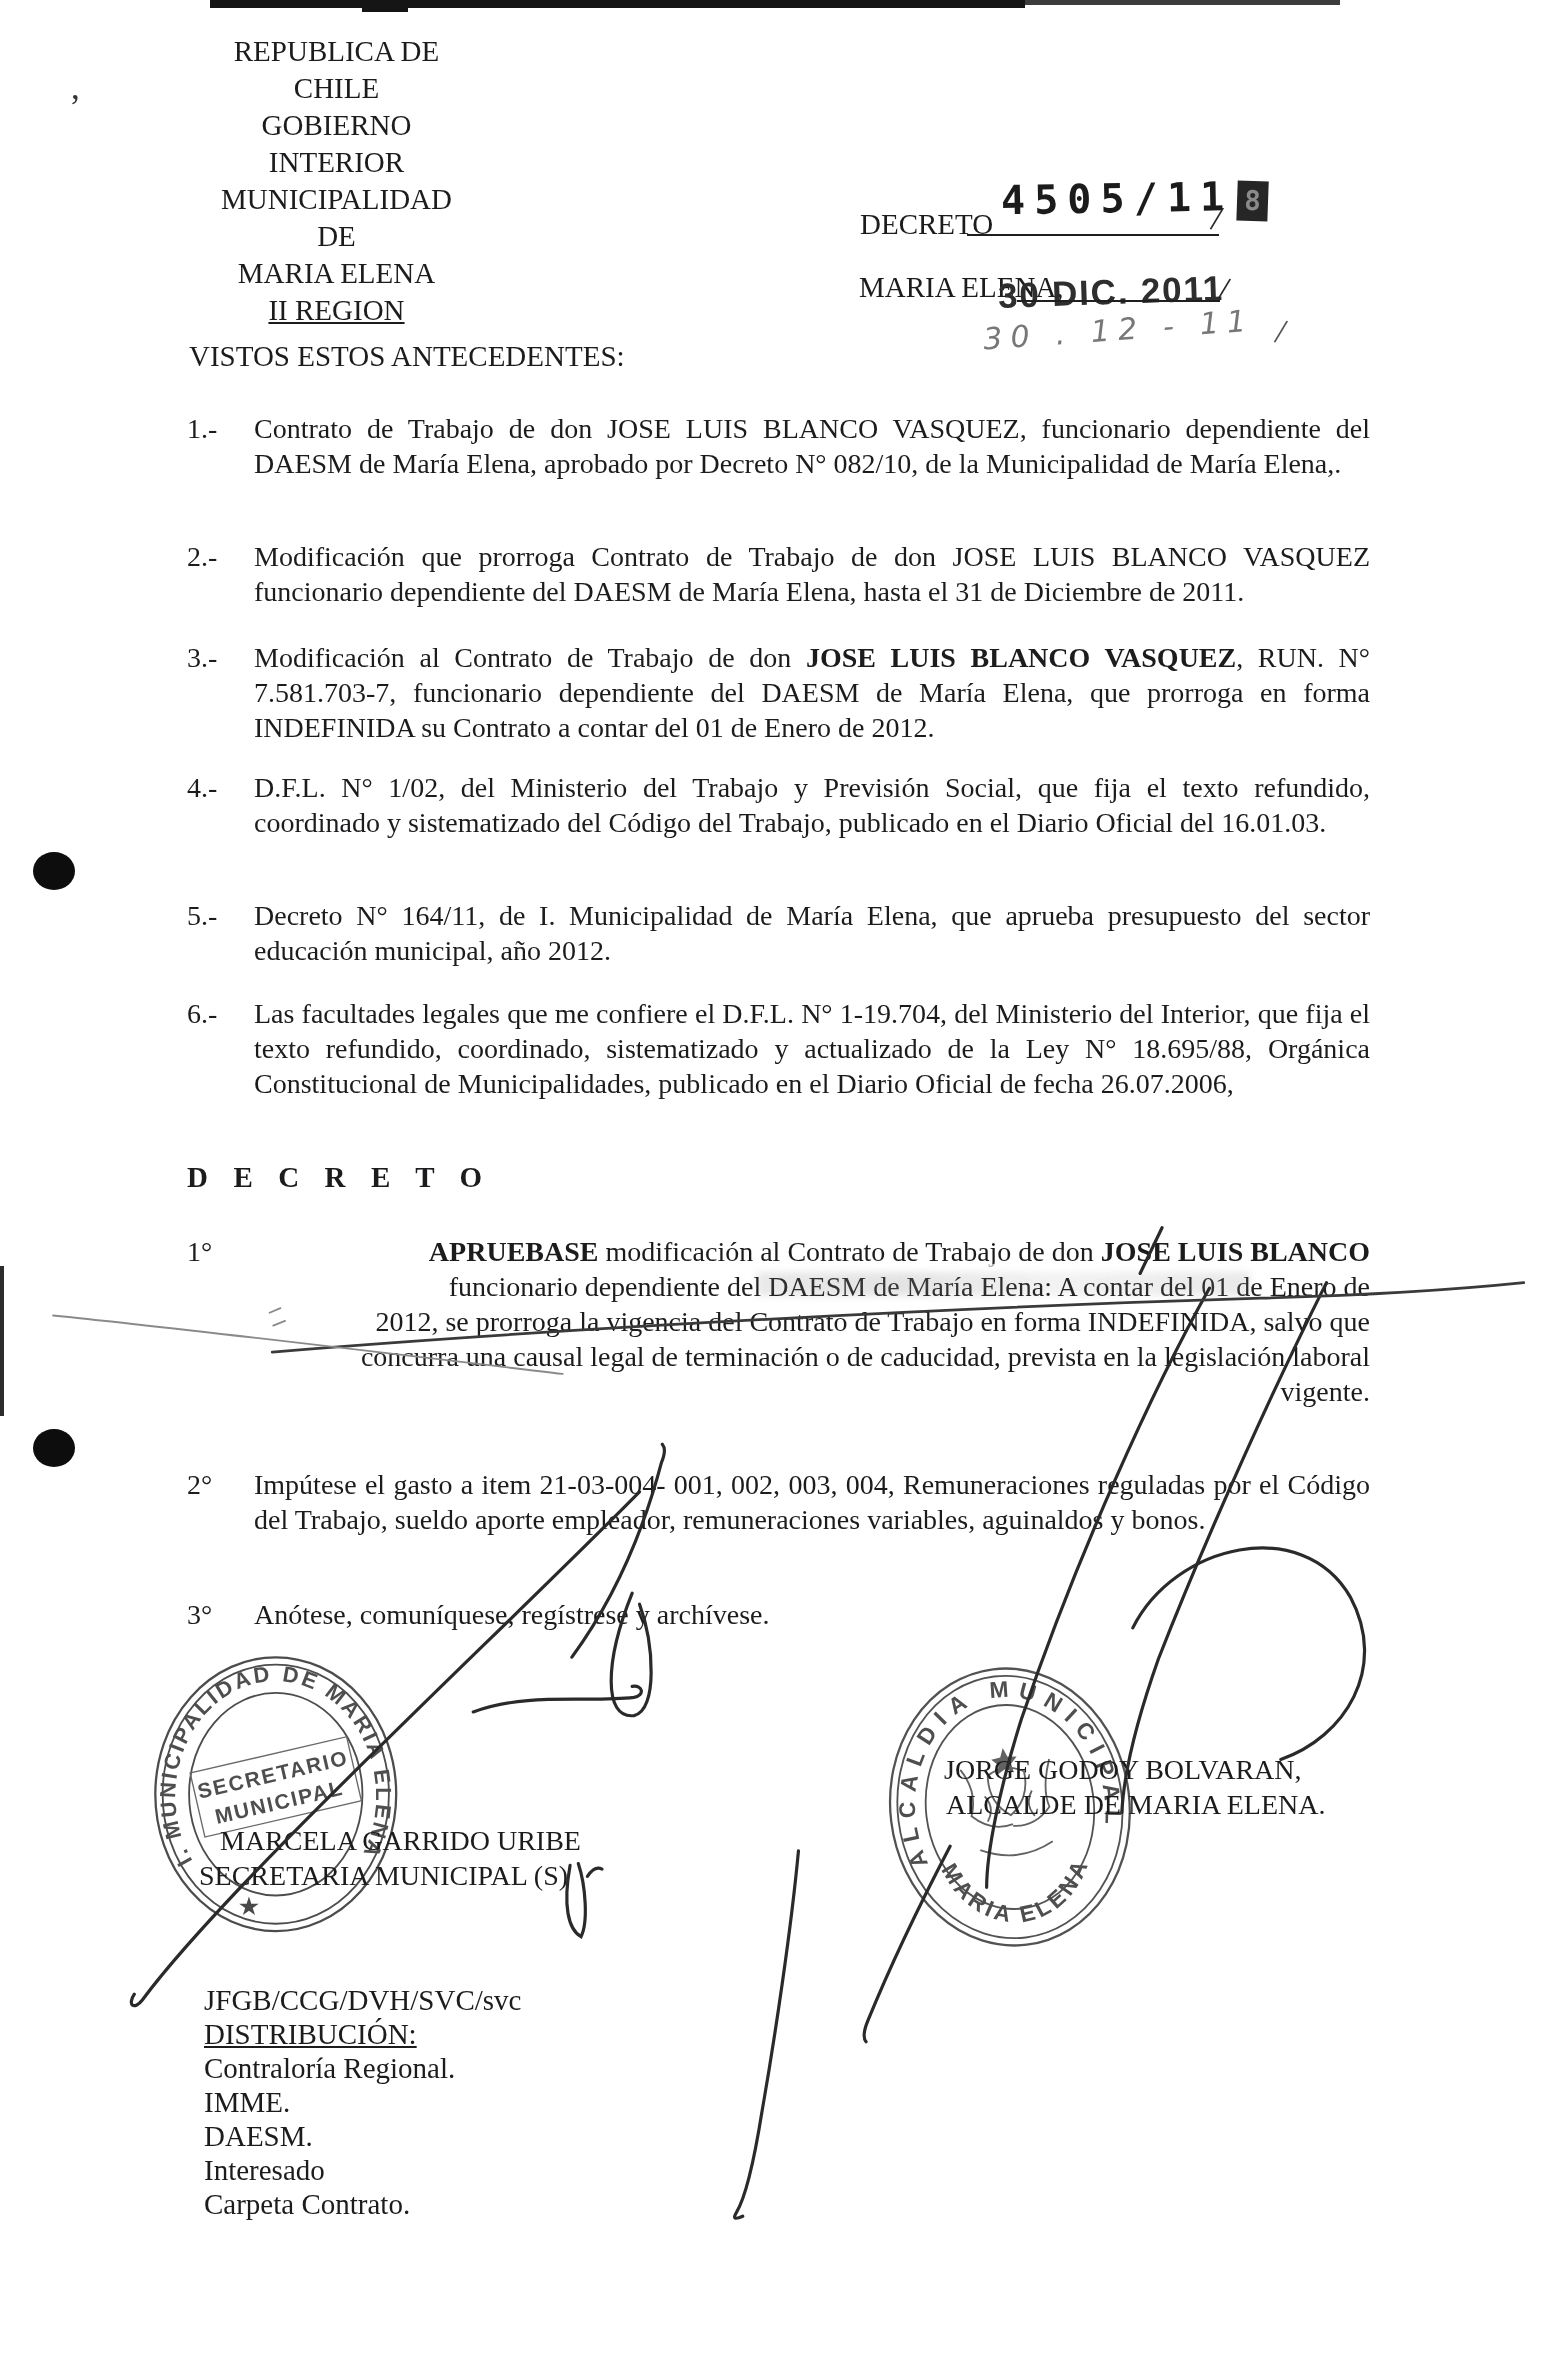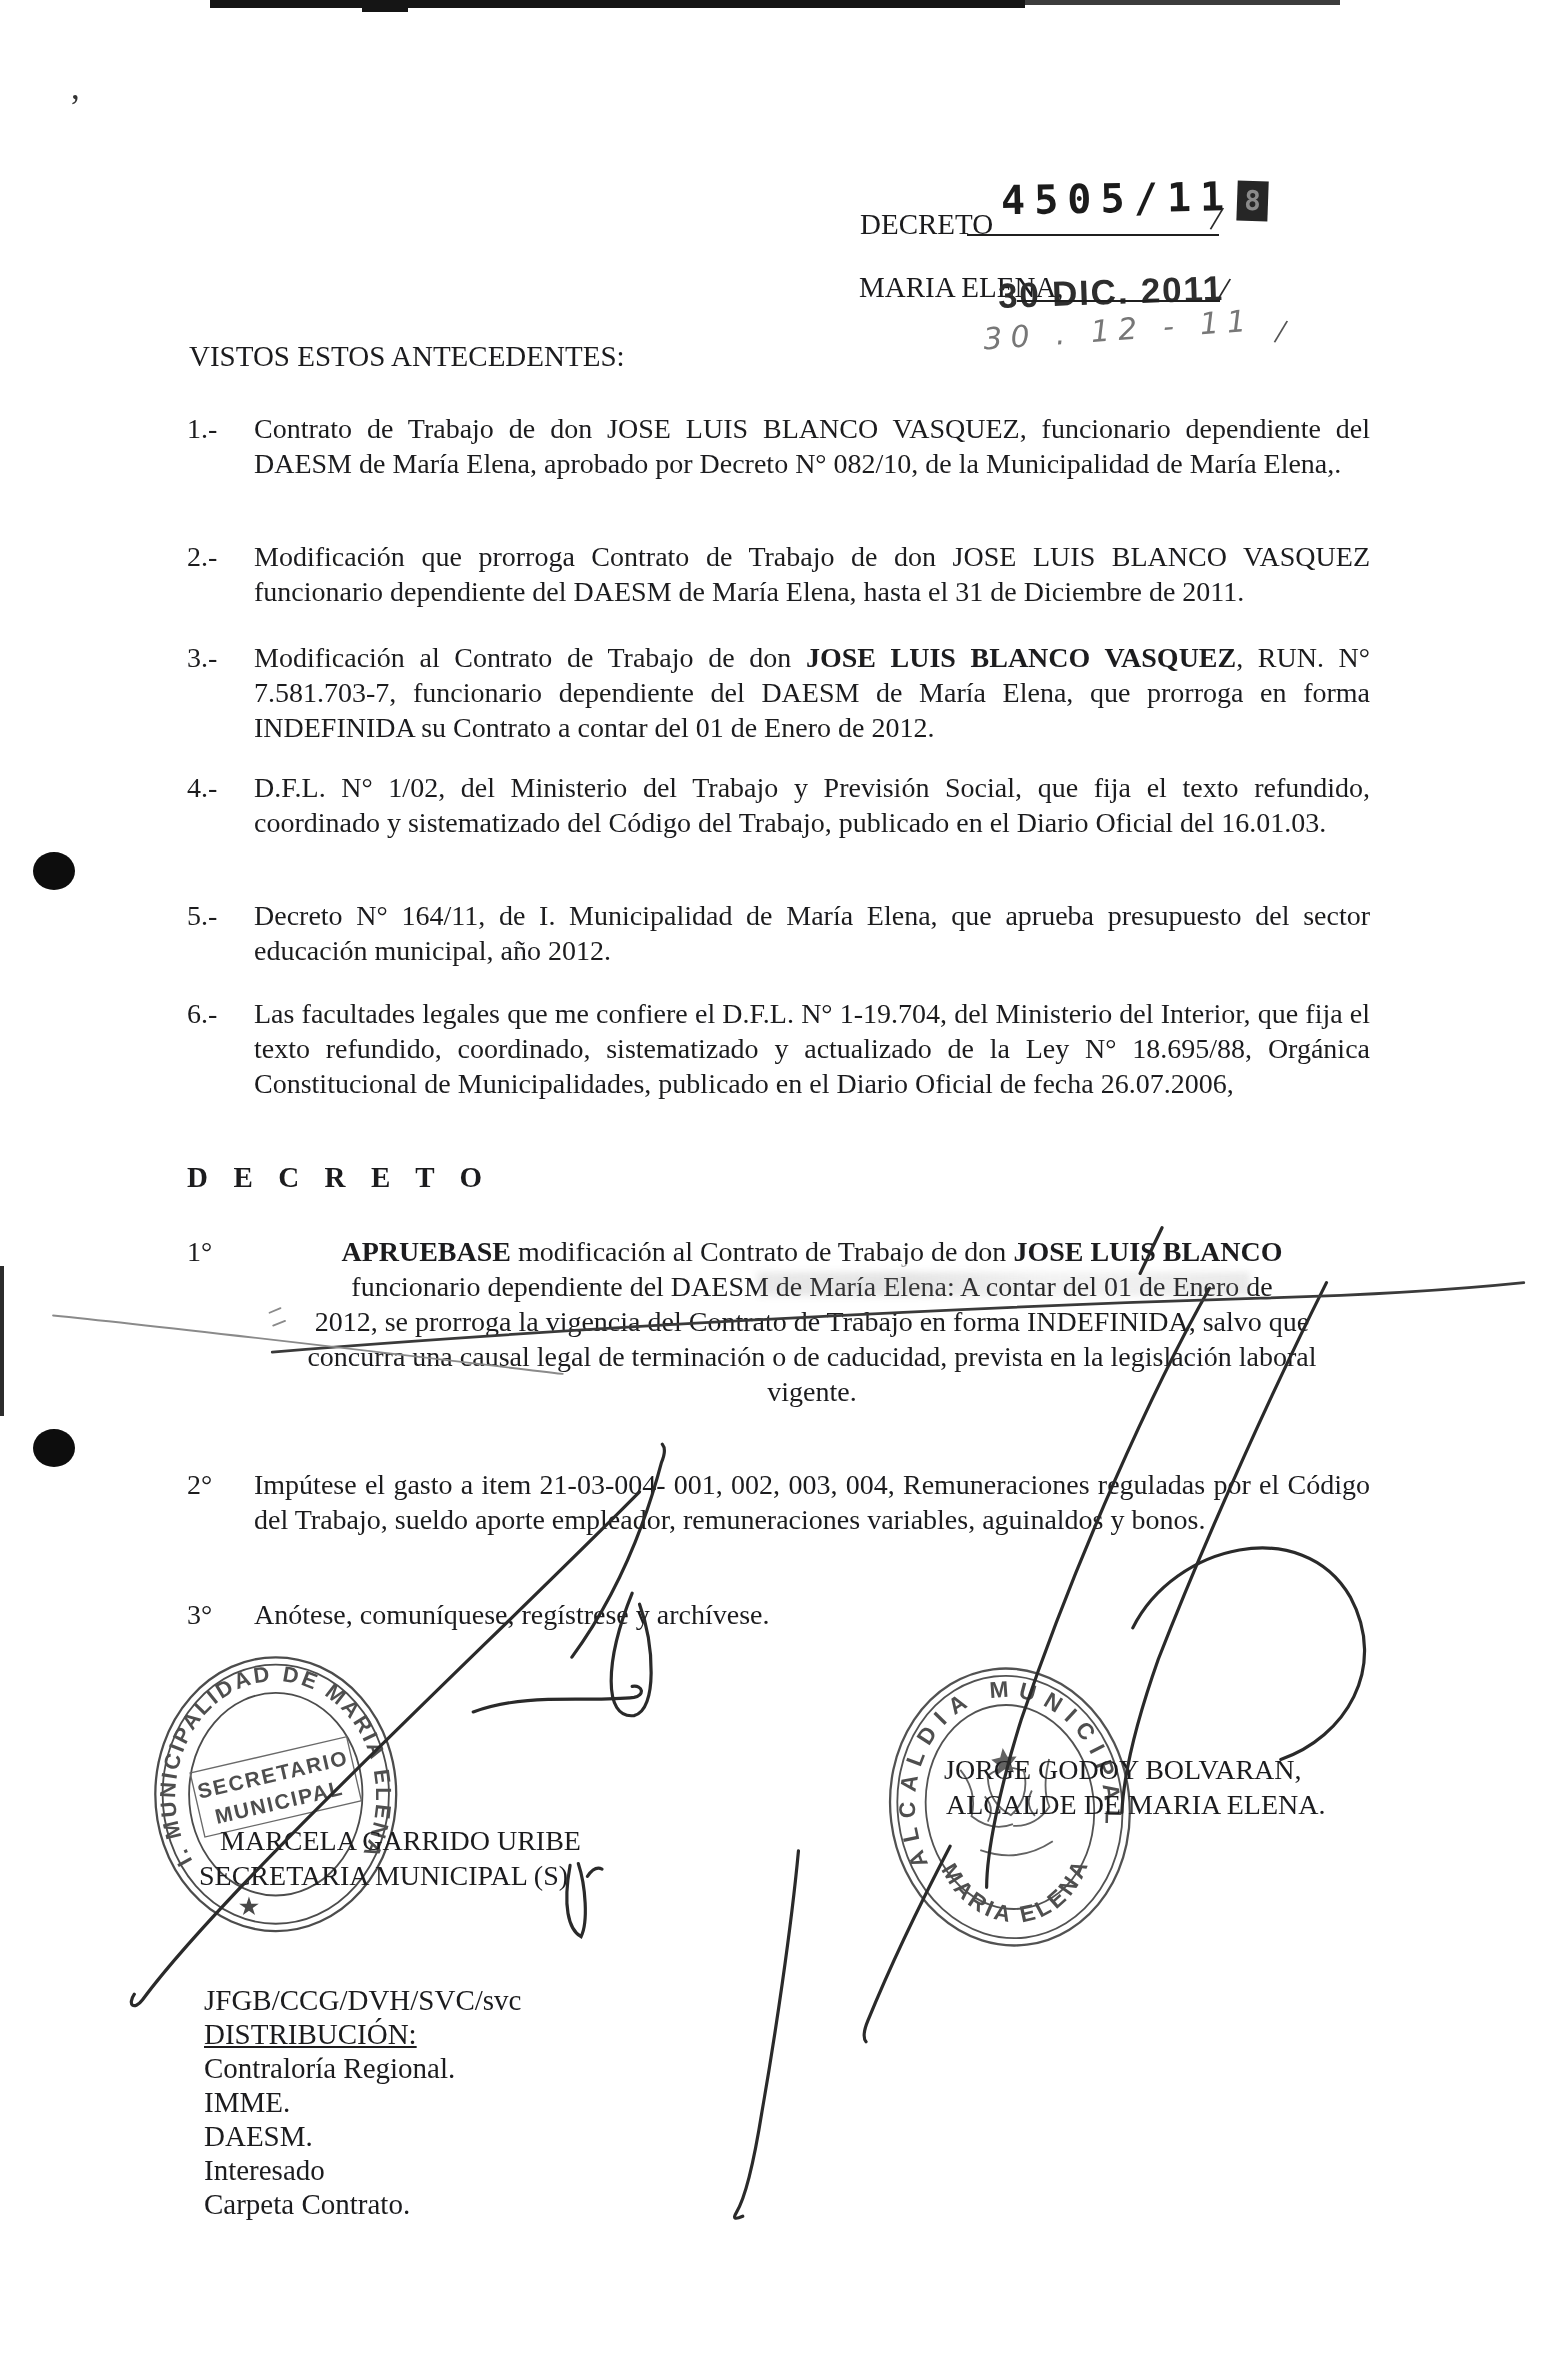--- a/index.html
+++ b/index.html
@@ -58,20 +58,27 @@
 <div class="page">
 
   <div class="abs topbar" style="left:210px;top:0;width:815px;height:8.2px;"></div>
   <div class="abs topbar" style="left:362px;top:0;width:46px;height:12px;"></div>
   <div class="abs topbar2" style="left:1025px;top:0;width:315px;height:4.6px;"></div>
   <div class="abs edge" style="left:0;top:1266px;width:3.7px;height:150px;"></div>
   <div class="abs dot" style="left:33px;top:852px;width:42px;height:38px;"></div>
   <div class="abs dot" style="left:33px;top:1429px;width:42px;height:38px;"></div>
 
   <div class="abs stray">,</div>
+  <div class="abs header">
+    <div>REPUBLICA DE CHILE</div>
+    <div>GOBIERNO  INTERIOR</div>
+    <div>MUNICIPALIDAD DE</div>
+    <div>MARIA ELENA</div>
+    <div class="u">II REGION</div>
+  </div>
 
   <div class="abs lbl" style="left:860px;top:208px;">DECRETO</div>
   <div class="abs stampnum" style="left:1001px;top:175px;"><span>4505/11</span><span class="smudge">8</span></div>
   <div class="abs uline" style="left:967px;top:234px;width:252px;"></div>
   <div class="abs slash" style="left:1212px;top:199px;">/</div>
 
   <div class="abs lbl" style="left:859px;top:271px;">MARIA ELENA,</div>
   <div class="abs stampdate" style="left:998px;top:272px;">30 DIC. 2011</div>
   <div class="abs uline" style="left:1017px;top:300px;width:203px;"></div>
   <div class="abs slash" style="left:1219px;top:270px;">/</div>
@@ -102,21 +109,21 @@
   </div>
   <div class="abs item bodytxt" style="top:996px;">
     <span class="num">6.-</span>
     <div class="body"><span>Las facultades legales que me confiere el D.F.L. N° 1-19.704, del Ministerio del Interior, que fija el texto refundido, coordinado, sistematizado y actualizado de la Ley N° 18.695/88, Orgánica Constitucional de Municipalidades, publicado en el Diario Oficial de fecha 26.07.2006,</span></div>
   </div>
 
   <div class="abs heading">D E C R E T O</div>
 
   <div class="abs item bodytxt" style="top:1234px;">
     <span class="num">1°</span>
-    <div class="body" style="text-align:center;">
+    <div class="body" style="text-align:right;">
         <div class="tline"><b>APRUEBASE</b><span> modificación al Contrato de Trabajo  de don  </span><b>JOSE LUIS BLANCO</b></div>
         <div class="tline cut"><span>funcionario dependiente del DAESM de María Elena:    A contar del 01 de Enero de</span></div>
         <div class="tline"><span>2012, se prorroga la vigencia del Contrato de Trabajo en forma INDEFINIDA, salvo que</span></div>
         <div class="tline"><span>concurra una causal legal de terminación o de caducidad, prevista en la legislación laboral</span></div>
         <div class="tline"><span>vigente.</span></div>
       </div>
   </div>
 
   <div class="abs ghost" style="left:757px;top:1272px;width:493px;height:24px;background:linear-gradient(90deg,rgba(120,120,120,.20),rgba(150,150,150,.32) 30%,rgba(130,130,130,.12) 60%,rgba(150,150,150,.26));"></div>
 

